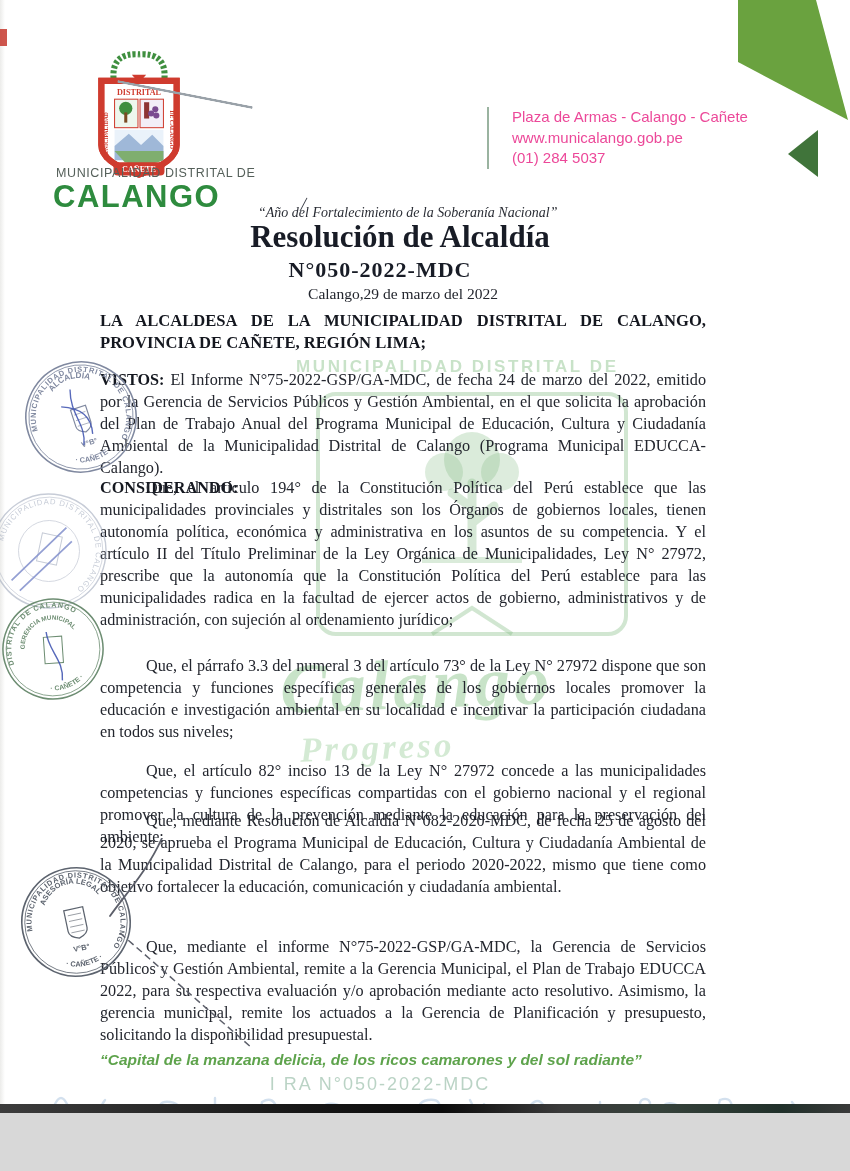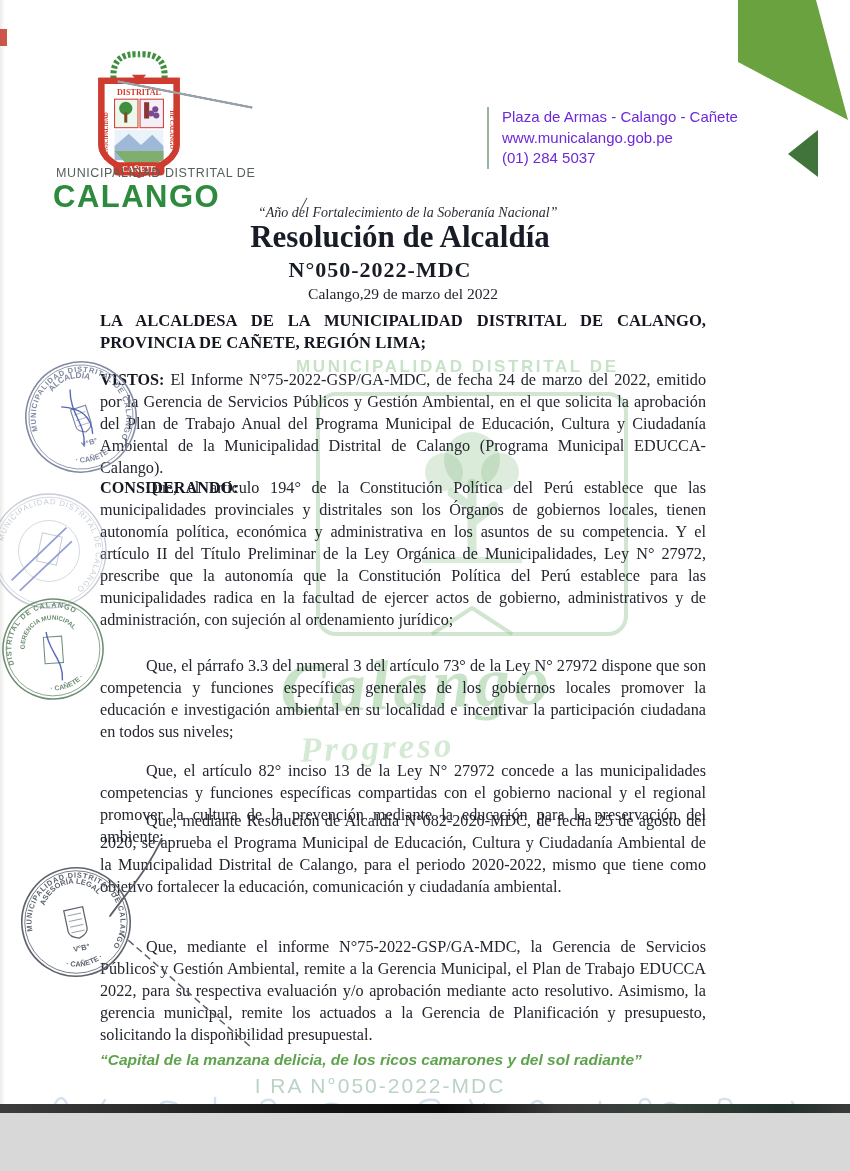--- a/index.html
+++ b/index.html
@@ -16,22 +16,22 @@
   .scan-line{position:absolute;left:52px;top:1151px;width:748px;height:0;border-top:2px solid #9aa0a4;transform:rotate(.35deg);z-index:4;}
   .scan-caret{position:absolute;left:681px;top:1142px;z-index:4;}
   .scan-bar{position:absolute;left:0;bottom:0;width:850px;height:9px;z-index:5;
     background:linear-gradient(90deg,#3c3c3c 0%,#303030 12%,#161616 36%,#0c0c0c 52%,#3a3a3a 66%,#35413a 78%,#20302a 92%,#3a3a3a 100%);}
   
   .corner-decor{position:absolute;top:0;right:0;z-index:2;}
   
   .crest{position:absolute;left:83px;top:48px;z-index:2;}
   .org-line1{position:absolute;left:56px;top:166px;font-family:"Liberation Sans",sans-serif;font-size:12.5px;letter-spacing:.6px;color:#55605a;z-index:2;}
   .org-line2{position:absolute;left:53px;top:179px;font-family:"Liberation Sans",sans-serif;font-size:31px;font-weight:bold;letter-spacing:1.5px;color:#2e8b3e;z-index:2;}
-  .contact{position:absolute;left:487px;top:107px;border-left:2px solid #9ab3a0;padding-left:13px;
-    font-family:"Liberation Sans",sans-serif;font-size:15px;line-height:20.5px;color:#6d28d9;z-index:2;}
+  .contact{position:absolute;left:487px;top:107px;border-left:2px solid #9ab3a0;padding-left:23px;
+    font-family:"Liberation Sans",sans-serif;font-size:15px;line-height:20.5px;color:#ec4899;z-index:2;}
   
   .wm-caps{position:absolute;left:296px;top:357px;font-family:"Liberation Sans",sans-serif;font-weight:bold;font-size:17px;letter-spacing:2.6px;color:rgba(125,185,125,.42);z-index:1;white-space:nowrap;}
   .wm-emblem{position:absolute;left:312px;top:388px;z-index:1;}
   .wm-script{position:absolute;left:280px;top:645px;font-style:italic;font-weight:bold;font-size:70px;color:rgba(133,194,133,.45);transform:rotate(-2deg);z-index:1;letter-spacing:4px;}
   .wm-script2{position:absolute;left:300px;top:728px;font-style:italic;font-weight:bold;font-size:35px;color:rgba(143,199,143,.38);transform:rotate(-2deg);z-index:1;letter-spacing:3px;}
   
   .motto{position:absolute;left:258px;top:205px;font-style:italic;font-size:14px;color:#2a2d35;z-index:3;}
   .doc-type{position:absolute;left:100px;top:219px;width:600px;text-align:center;font-size:31px;font-weight:bold;color:#181c26;z-index:3;}
   .doc-number{position:absolute;left:100px;top:257px;width:560px;text-align:center;font-size:22px;font-weight:bold;letter-spacing:1px;color:#181c26;z-index:3;}
   .dateline{position:absolute;left:100px;top:285px;width:606px;text-align:center;font-size:15.5px;color:#23262e;z-index:3;}
@@ -49,21 +49,21 @@
   .stamp-a{left:22px;top:358px;transform:rotate(-18deg);}
   .stamp-b{left:-12px;top:490px;transform:rotate(12deg);opacity:.6;}
   .stamp-c{left:0px;top:596px;transform:rotate(-22deg);}
   .stamp-d{left:18px;top:864px;transform:rotate(-12deg);}
   .sig-line{position:absolute;left:90px;top:838px;z-index:4;}
   .stamp text{font-family:"Liberation Sans",sans-serif;}
   
   .quote{position:absolute;left:100px;top:1051px;width:606px;
     font-family:"Liberation Sans",sans-serif;font-style:italic;font-weight:bold;font-size:15.5px;color:#5ea34c;z-index:3;}
   .faint-ref{position:absolute;left:100px;top:1074px;width:560px;text-align:center;
-    font-family:"Liberation Sans",sans-serif;font-size:21px;letter-spacing:2px;color:rgba(130,175,150,.55);z-index:3;}
+    font-family:"Liberation Sans",sans-serif;font-size:18px;letter-spacing:2px;color:rgba(130,175,150,.55);z-index:3;}
   .petro{position:absolute;left:0;top:1086px;z-index:2;}
 </style>
 </head>
 <body>
 
 <div class="page">
 
   <div class="edge-left"></div>
   <div class="red-mark"></div>
   <div class="clip-line"></div>

